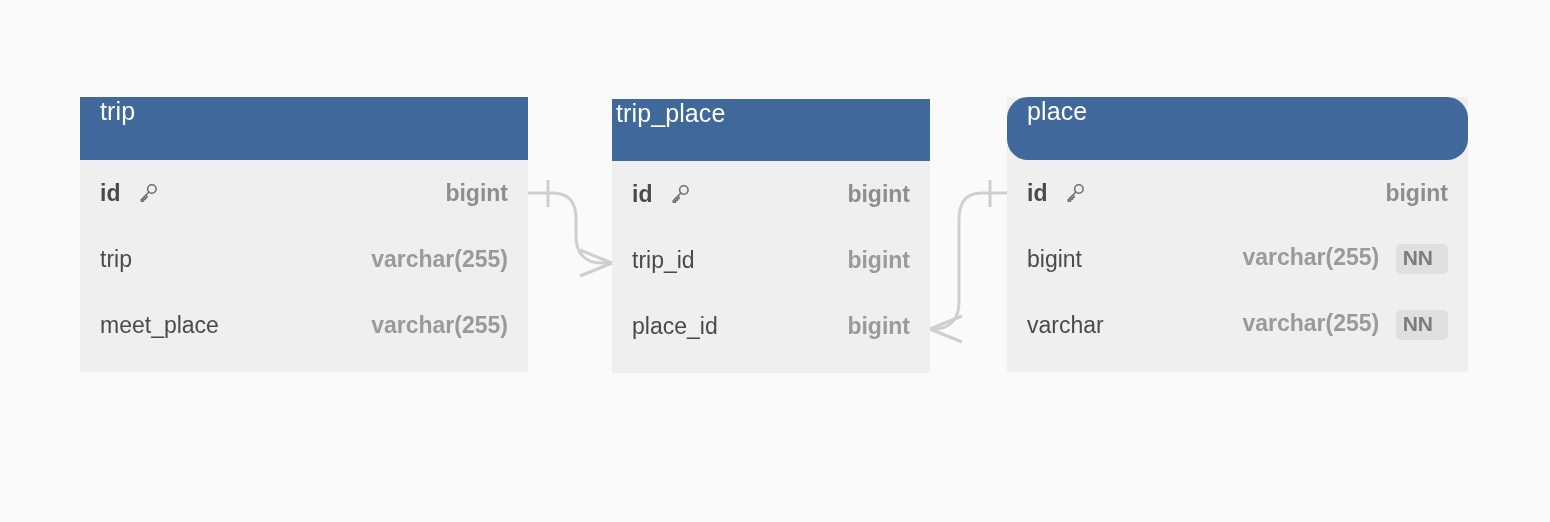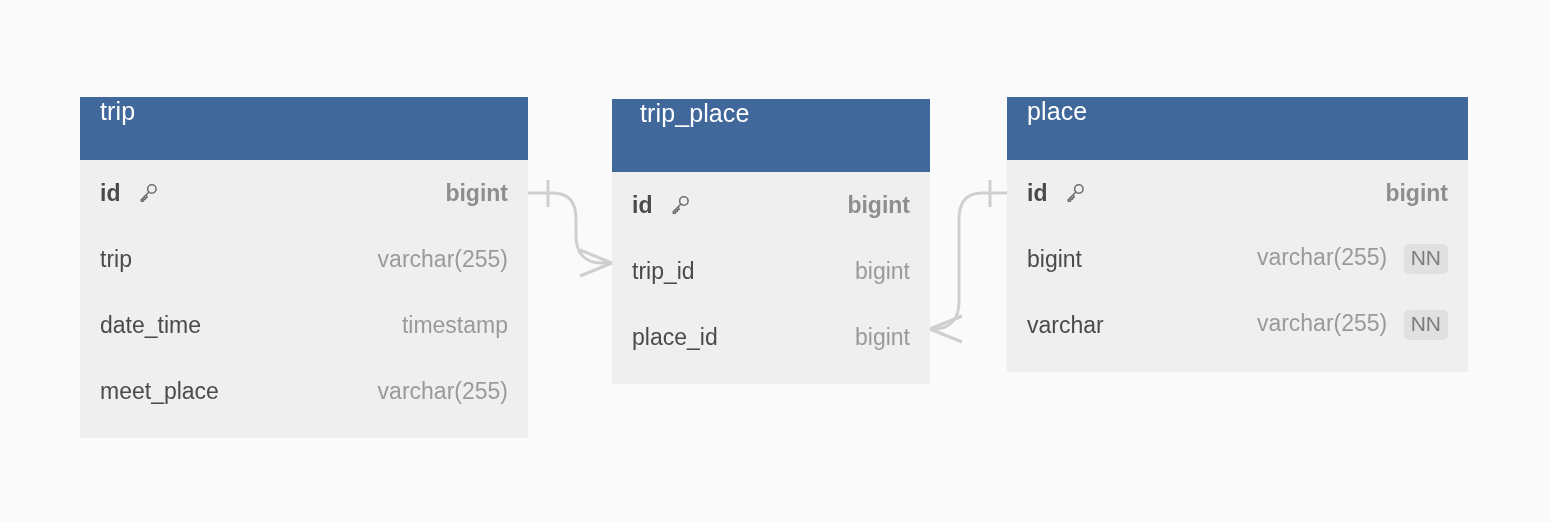--- a/index.html
+++ b/index.html
@@ -66,20 +66,21 @@
     white-space: nowrap;
     justify-content: flex-end;
   }
   .row .spacer {
     flex: 1 1 auto;
   }
   .row .col-type {
     flex: 0 0 auto;
     color: #9a9a9a;
     white-space: nowrap;
+    font-weight: bold;
   }
   .row.pk .col-name,
   .row.pk .col-type {
     font-weight: bold;
     color: #4a4a4a;
   }
   .row.pk .col-type {
     color: #8e8e8e;
   }
   .key-icon {
@@ -88,40 +89,40 @@
     height: 22px;
     line-height: 0;
     flex: 0 0 auto;
   }
   .key-icon svg {
     display: block;
   }
   .badge-nn {
     display: inline-block;
     margin-left: 10px;
-    padding: 2px 7px 4px 7px;
+    padding: 2px 15px 4px 7px;
     background: #e0e0e0;
     border-radius: 5px;
     color: #7c7c7c;
     font-size: 21px;
     line-height: 1.15;
     vertical-align: middle;
   }
 
   
   #entity-trip       { left: 80px;   top: 97px;  width: 448px; }
   #entity-trip .entity-header { height: 63px; padding-left: 20px; }
   #entity-trip .entity-body   { padding: 0 20px 14px 20px; }
 
   #entity-trip-place { left: 612px;  top: 99px;  width: 318px; }
-  #entity-trip-place .entity-header { height: 73px; padding-left: 28px; }
+  #entity-trip-place .entity-header { height: 62px; padding-left: 4px; }
   #entity-trip-place .entity-body   { padding: 0 20px 14px 20px; }
 
   #entity-place      { left: 1007px; top: 97px;  width: 461px; }
-  #entity-place .entity-header { height: 63px; padding-left: 20px; }
+  #entity-place .entity-header { height: 63px; padding-left: 20px; border-radius: 21px; }
   #entity-place .entity-body   { padding: 0 20px 14px 20px; }
 </style>
 </head>
 <body>
 
 <div id="canvas">
 
   <svg id="connectors" viewBox="0 0 1550 522" width="1550" height="522" xmlns="http://www.w3.org/2000/svg">
     <g fill="none" stroke="#cfcfcf" stroke-width="3" stroke-linecap="butt">
 
@@ -175,29 +176,20 @@
       <div class="row">
         <span class="col-name">
           <span>trip</span>
         </span>
         <span class="spacer"></span>
         <span class="col-type">
           <span>varchar(255)</span>
         </span>
       </div>
 
-      <div class="row">
-        <span class="col-name">
-          <span>date_time</span>
-        </span>
-        <span class="spacer"></span>
-        <span class="col-type">
-          <span>timestamp</span>
-        </span>
-      </div>
 
       <div class="row">
         <span class="col-name">
           <span>meet_place</span>
         </span>
         <span class="spacer"></span>
         <span class="col-type">
           <span>varchar(255)</span>
         </span>
       </div>

